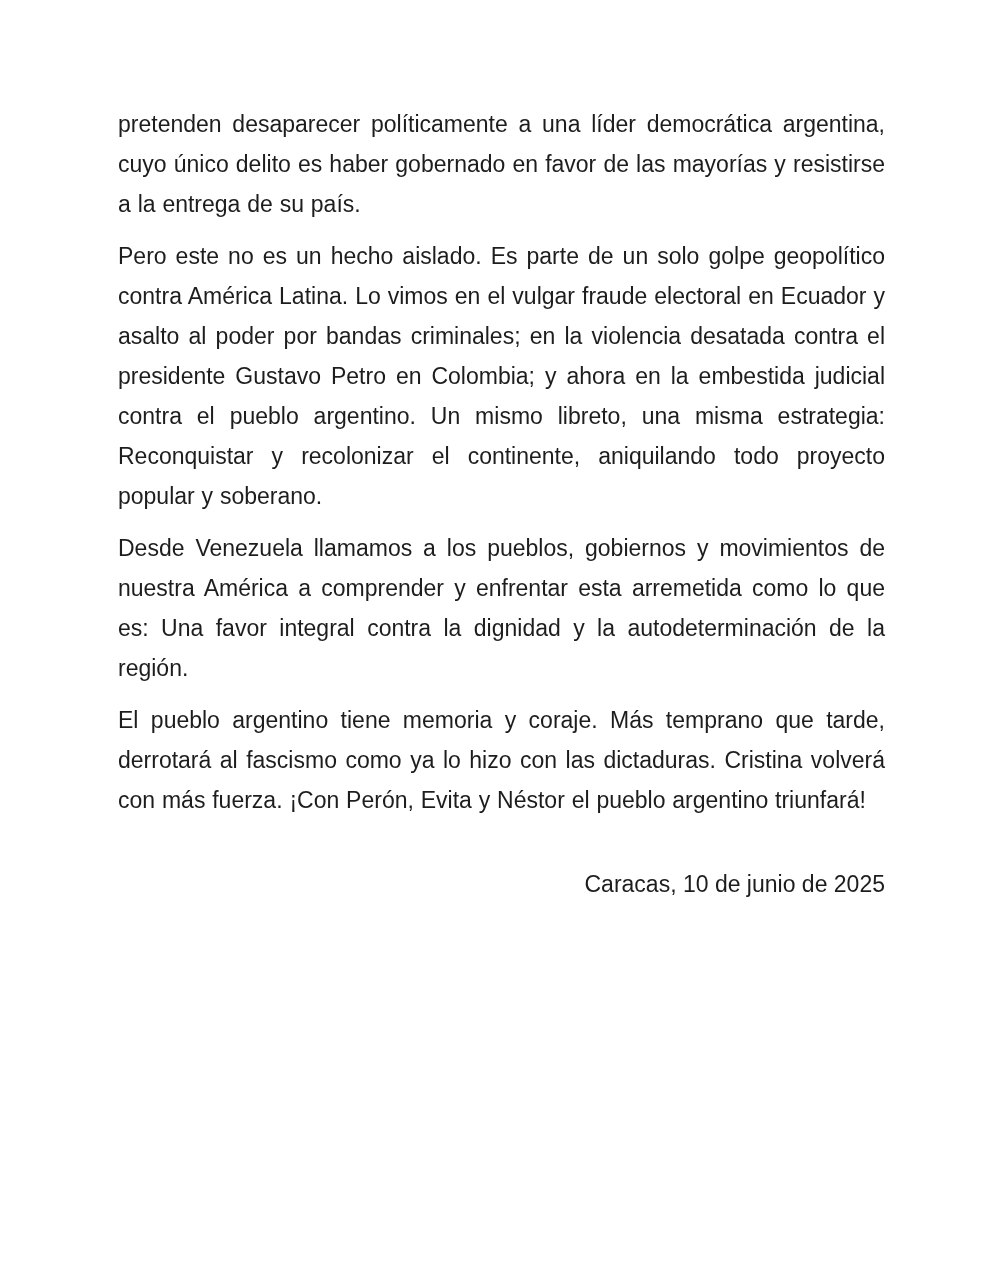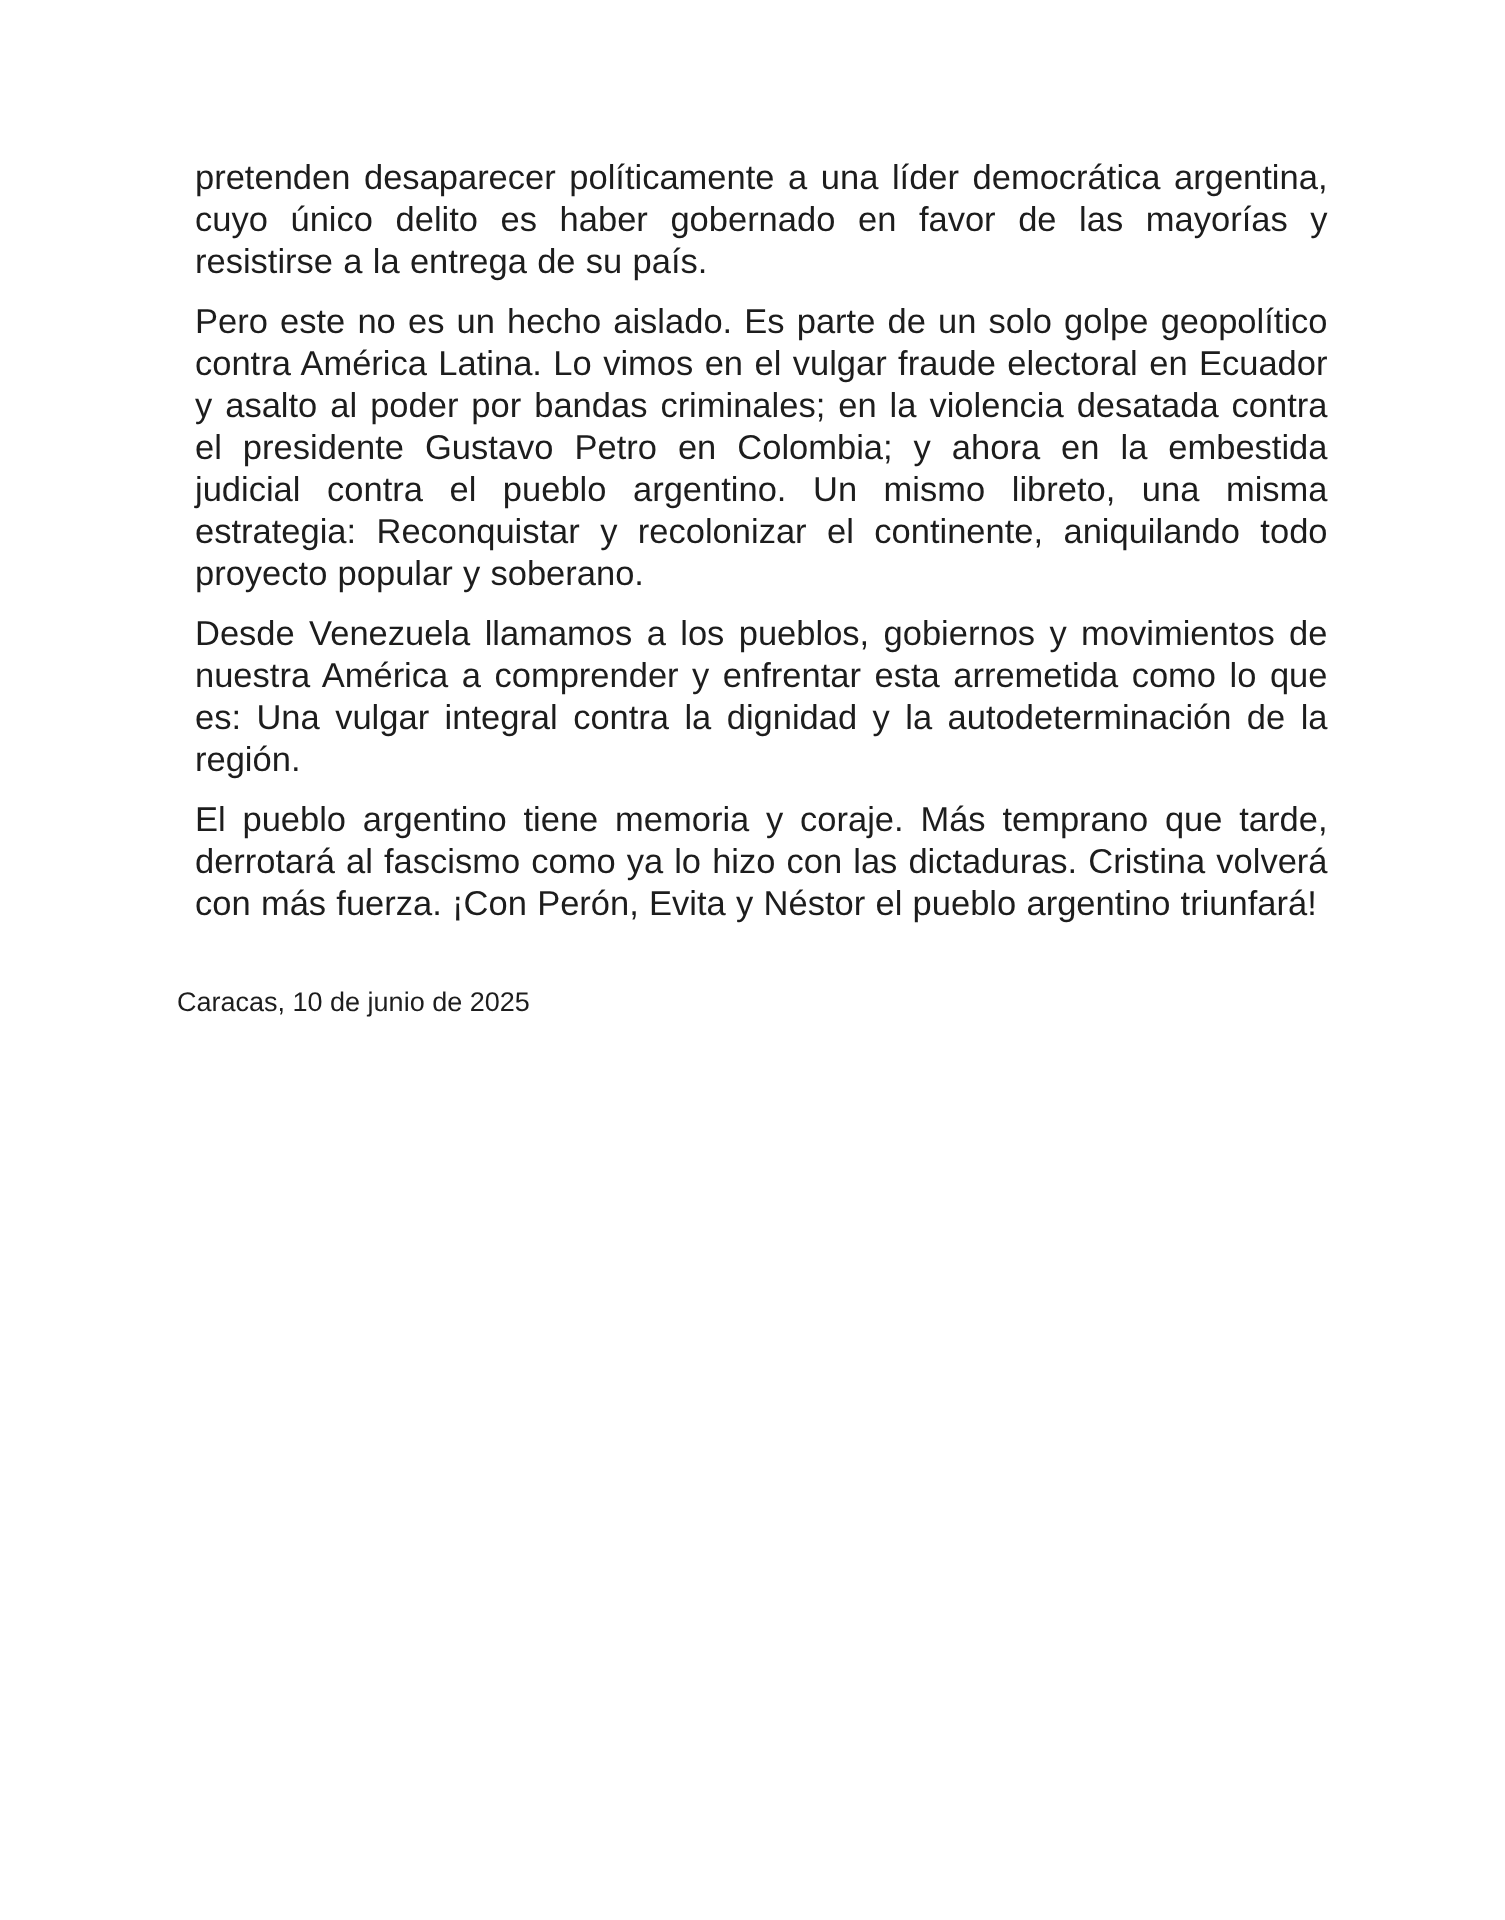--- a/index.html
+++ b/index.html
@@ -14,40 +14,41 @@
     height: 1280px;
     margin: 0 auto;
     background: #ffffff;
     box-sizing: border-box;
     padding: 104px 118px 0 118px;
     font-family: "Liberation Sans", "DejaVu Sans", sans-serif;
     color: #1d1d1d;
     overflow: hidden;
   }
   .page p.body-paragraph {
-    margin: 0 0 12px 12px;
+    margin: 0 0 12px 0;
     font-size: 23px;
-    line-height: 28px;
+    line-height: 40px;
     text-align: justify;
     text-justify: inter-word;
     word-spacing: 0.02em;
   }
   .page p.dateline {
-    margin: 32px 0 0 0;
-    font-size: 18px;
+    margin: 44px 0 0 0;
+    font-size: 23px;
     line-height: 40px;
+    text-align: right;
   }
 </style>
 </head>
 <body>
 
 <div class="page">
   <p class="body-paragraph">pretenden desaparecer políticamente a una líder democrática argentina, cuyo único delito es haber gobernado en favor de las mayorías y resistirse a la entrega de su país.</p>
 
 
   <p class="body-paragraph">Pero este no es un hecho aislado. Es parte de un solo golpe geopolítico contra América Latina. Lo vimos en el vulgar fraude electoral en Ecuador y asalto al poder por bandas criminales; en la violencia desatada contra el presidente Gustavo Petro en Colombia; y ahora en la embestida judicial contra el pueblo argentino. Un mismo libreto, una misma estrategia: Reconquistar y recolonizar el continente, aniquilando todo proyecto popular y soberano.</p>
 
-  <p class="body-paragraph">Desde Venezuela llamamos a los pueblos, gobiernos y movimientos de nuestra América a comprender y enfrentar esta arremetida como lo que es: Una vulgar integral contra la dignidad y la autodeterminación de la región.</p>
+  <p class="body-paragraph">Desde Venezuela llamamos a los pueblos, gobiernos y movimientos de nuestra América a comprender y enfrentar esta arremetida como lo que es: Una favor integral contra la dignidad y la autodeterminación de la región.</p>
 
   <p class="body-paragraph">El pueblo argentino tiene memoria y coraje. Más temprano que tarde, derrotará al fascismo como ya lo hizo con las dictaduras. Cristina volverá con más fuerza. ¡Con Perón, Evita y Néstor el pueblo argentino triunfará!</p>
 
   <p class="dateline">Caracas, 10 de junio de 2025</p>
 </div>
 
 </body></html>

